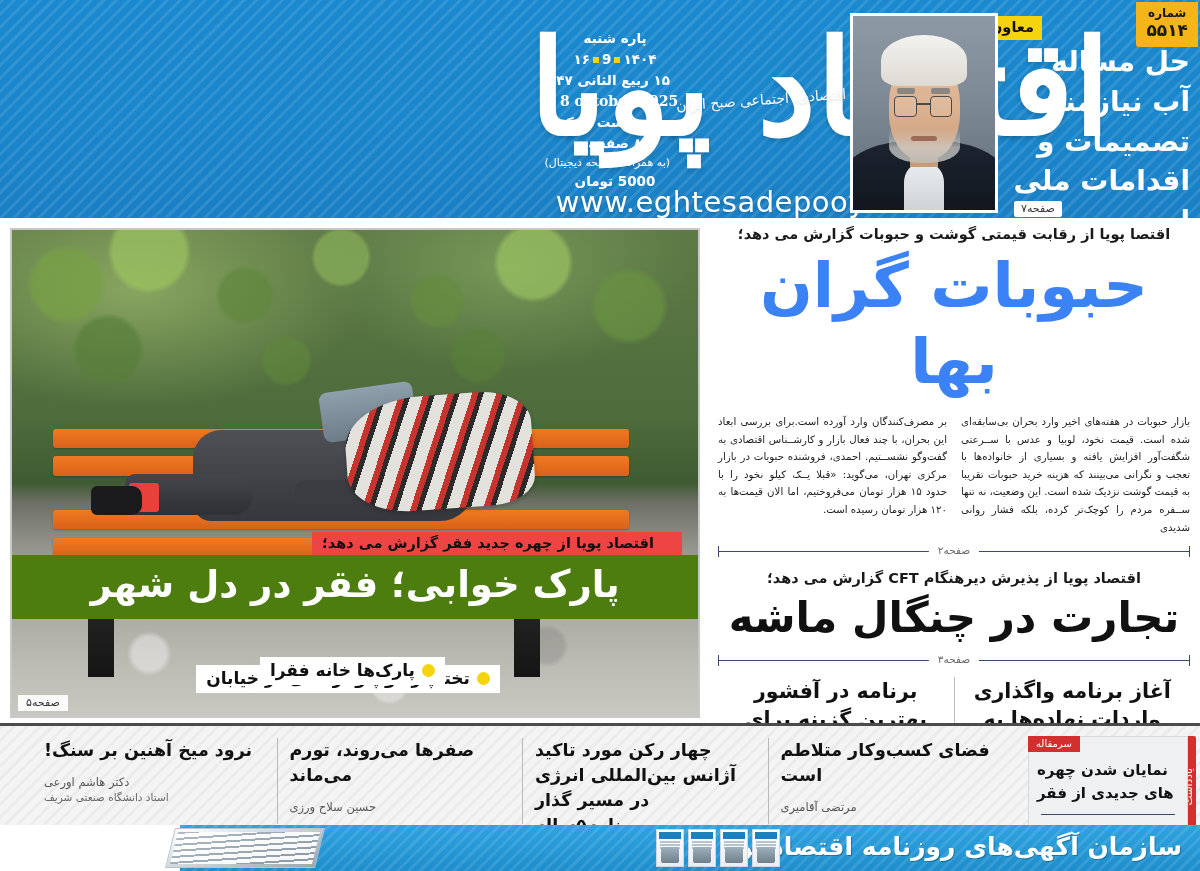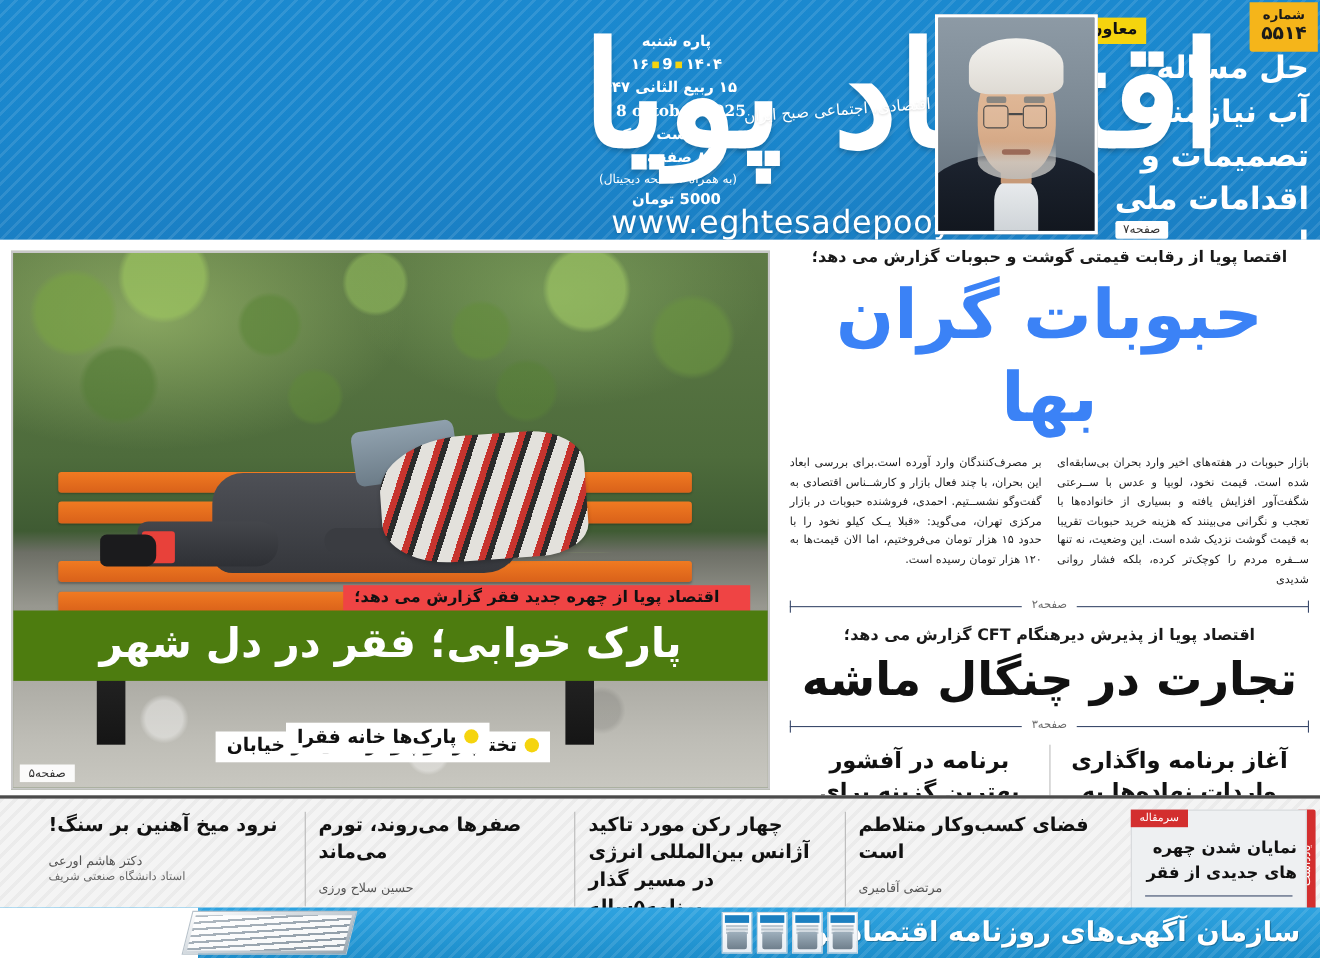--- a/index.html
+++ b/index.html
@@ -472,21 +472,21 @@
     font-size: 10px;
     padding: 2px 8px 3px 8px;
     text-align: center;
   }
   .edit-title {
     margin-top: 16px;
     font-size: 15px;
     font-weight: bold;
     color: #111;
     line-height: 1.5;
-    text-align: right;
+    text-align: left;
   }
   .edit-hr { height:1px; background:#3a4a6b; margin: 10px 4px 8px 4px; }
   .edit-author { text-align:center; font-size:12.5px; color:#c0392b; }
   .edit-role   { text-align:center; font-size:11.5px; color:#666; margin-top:3px; }
   .edit-pg {
     position: absolute;
     bottom: 4px; left: 6px;
     font-size: 10px;
     color: #666;
     background:#ffffff;

